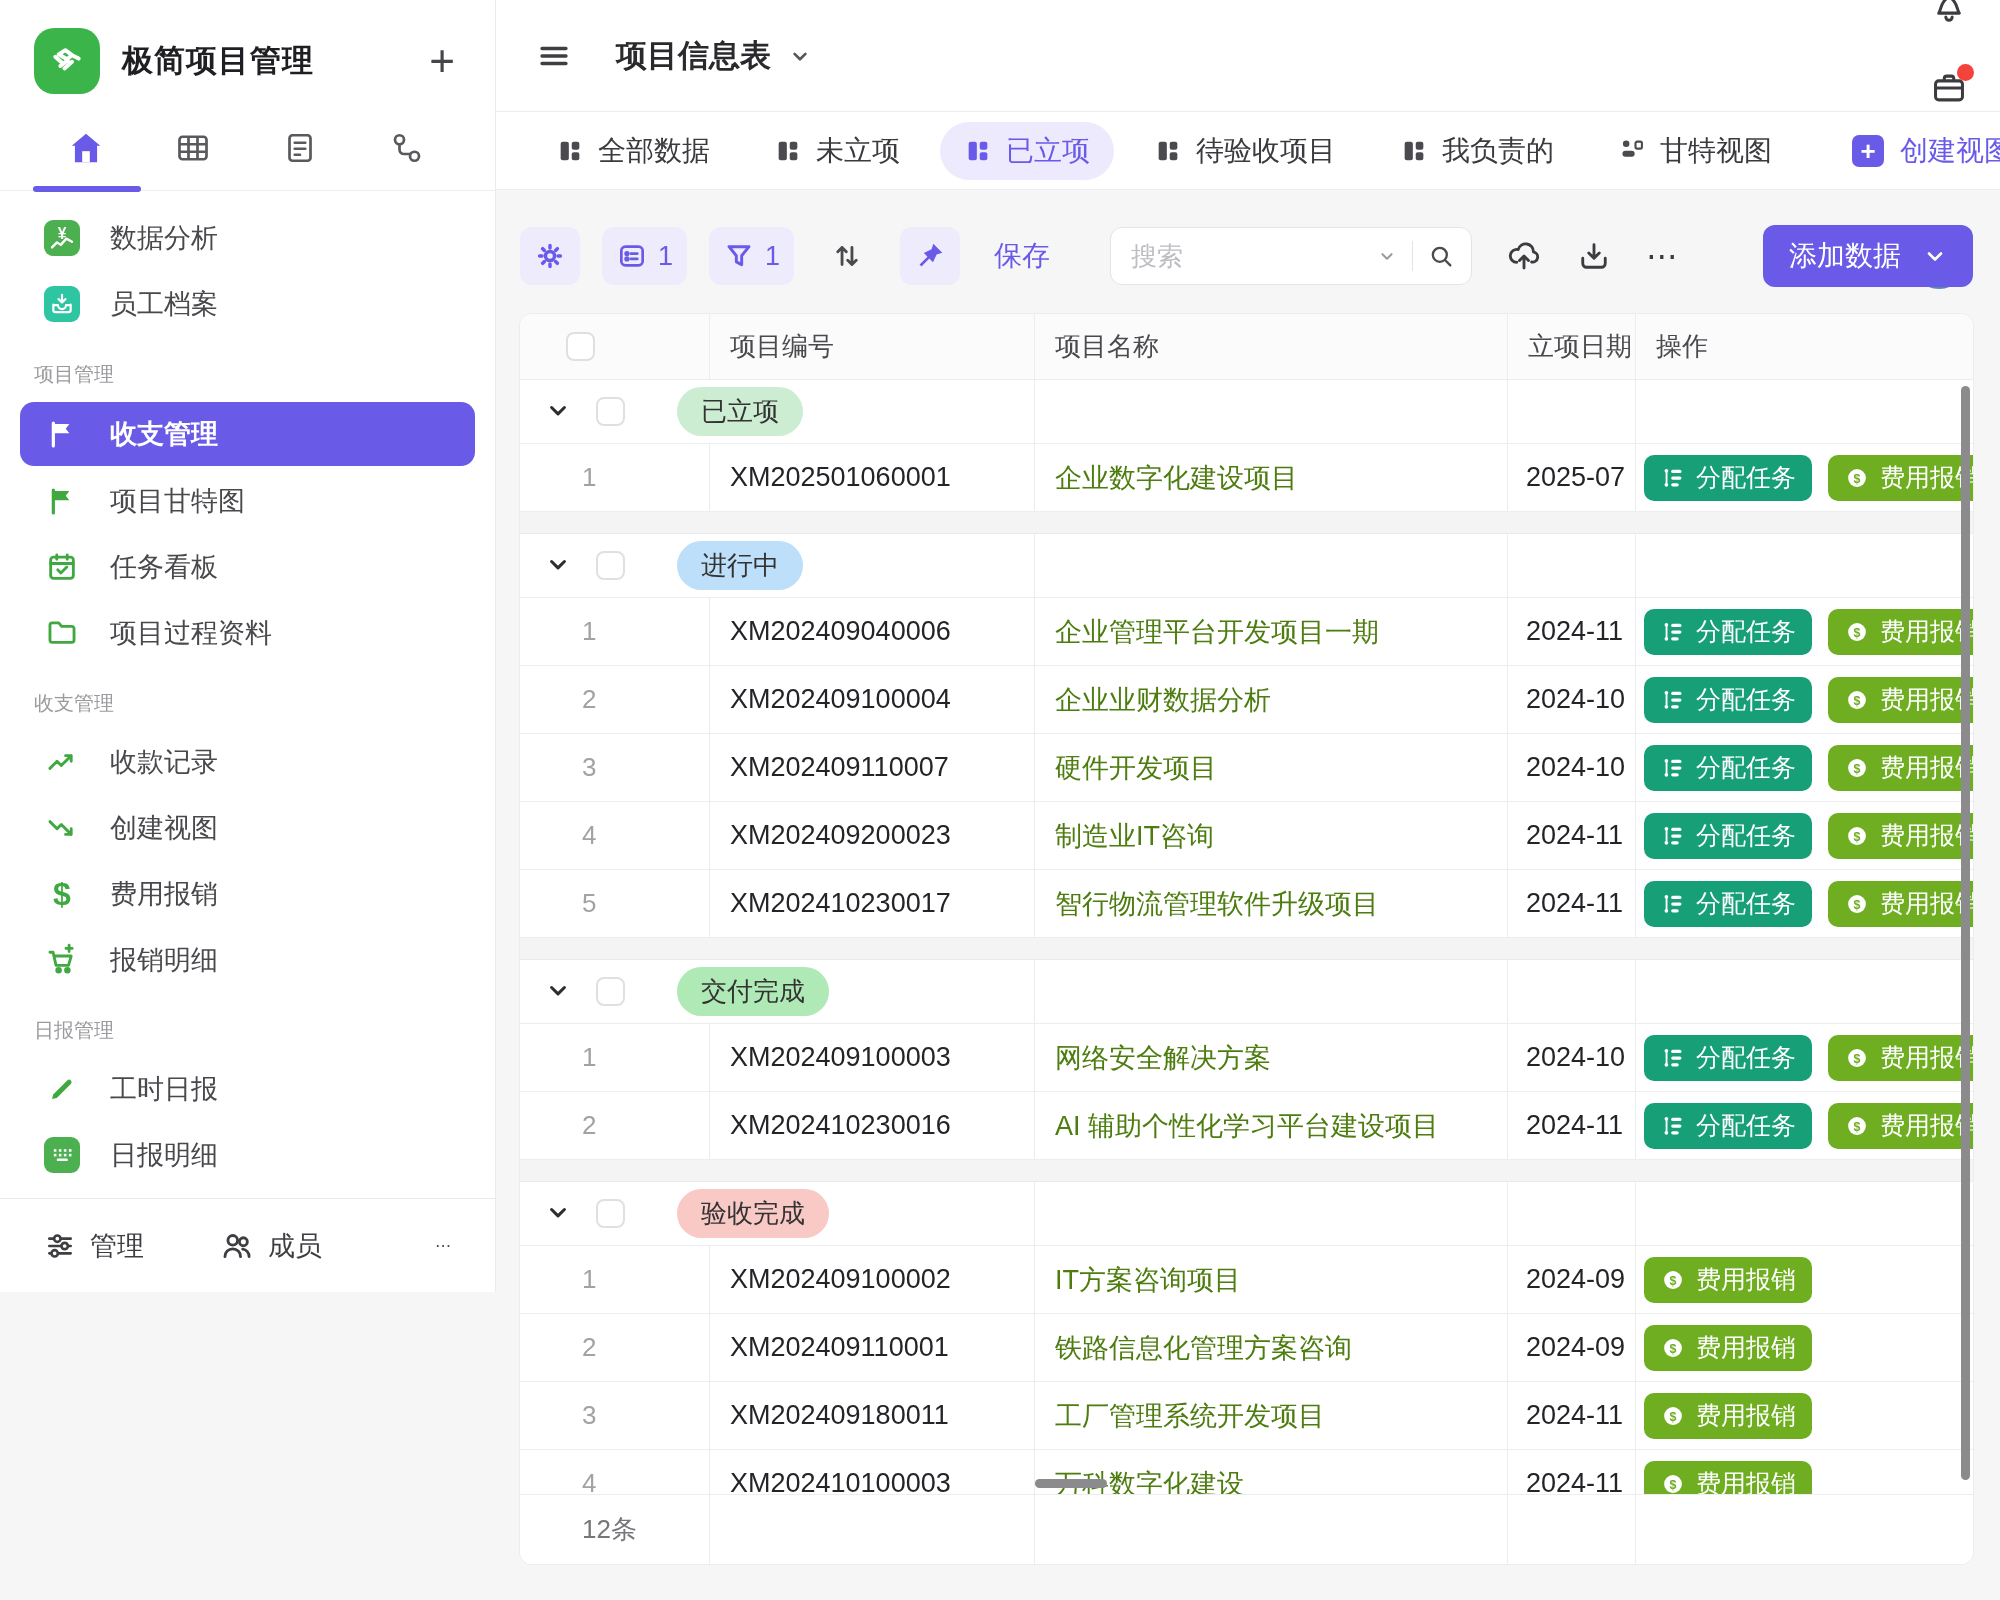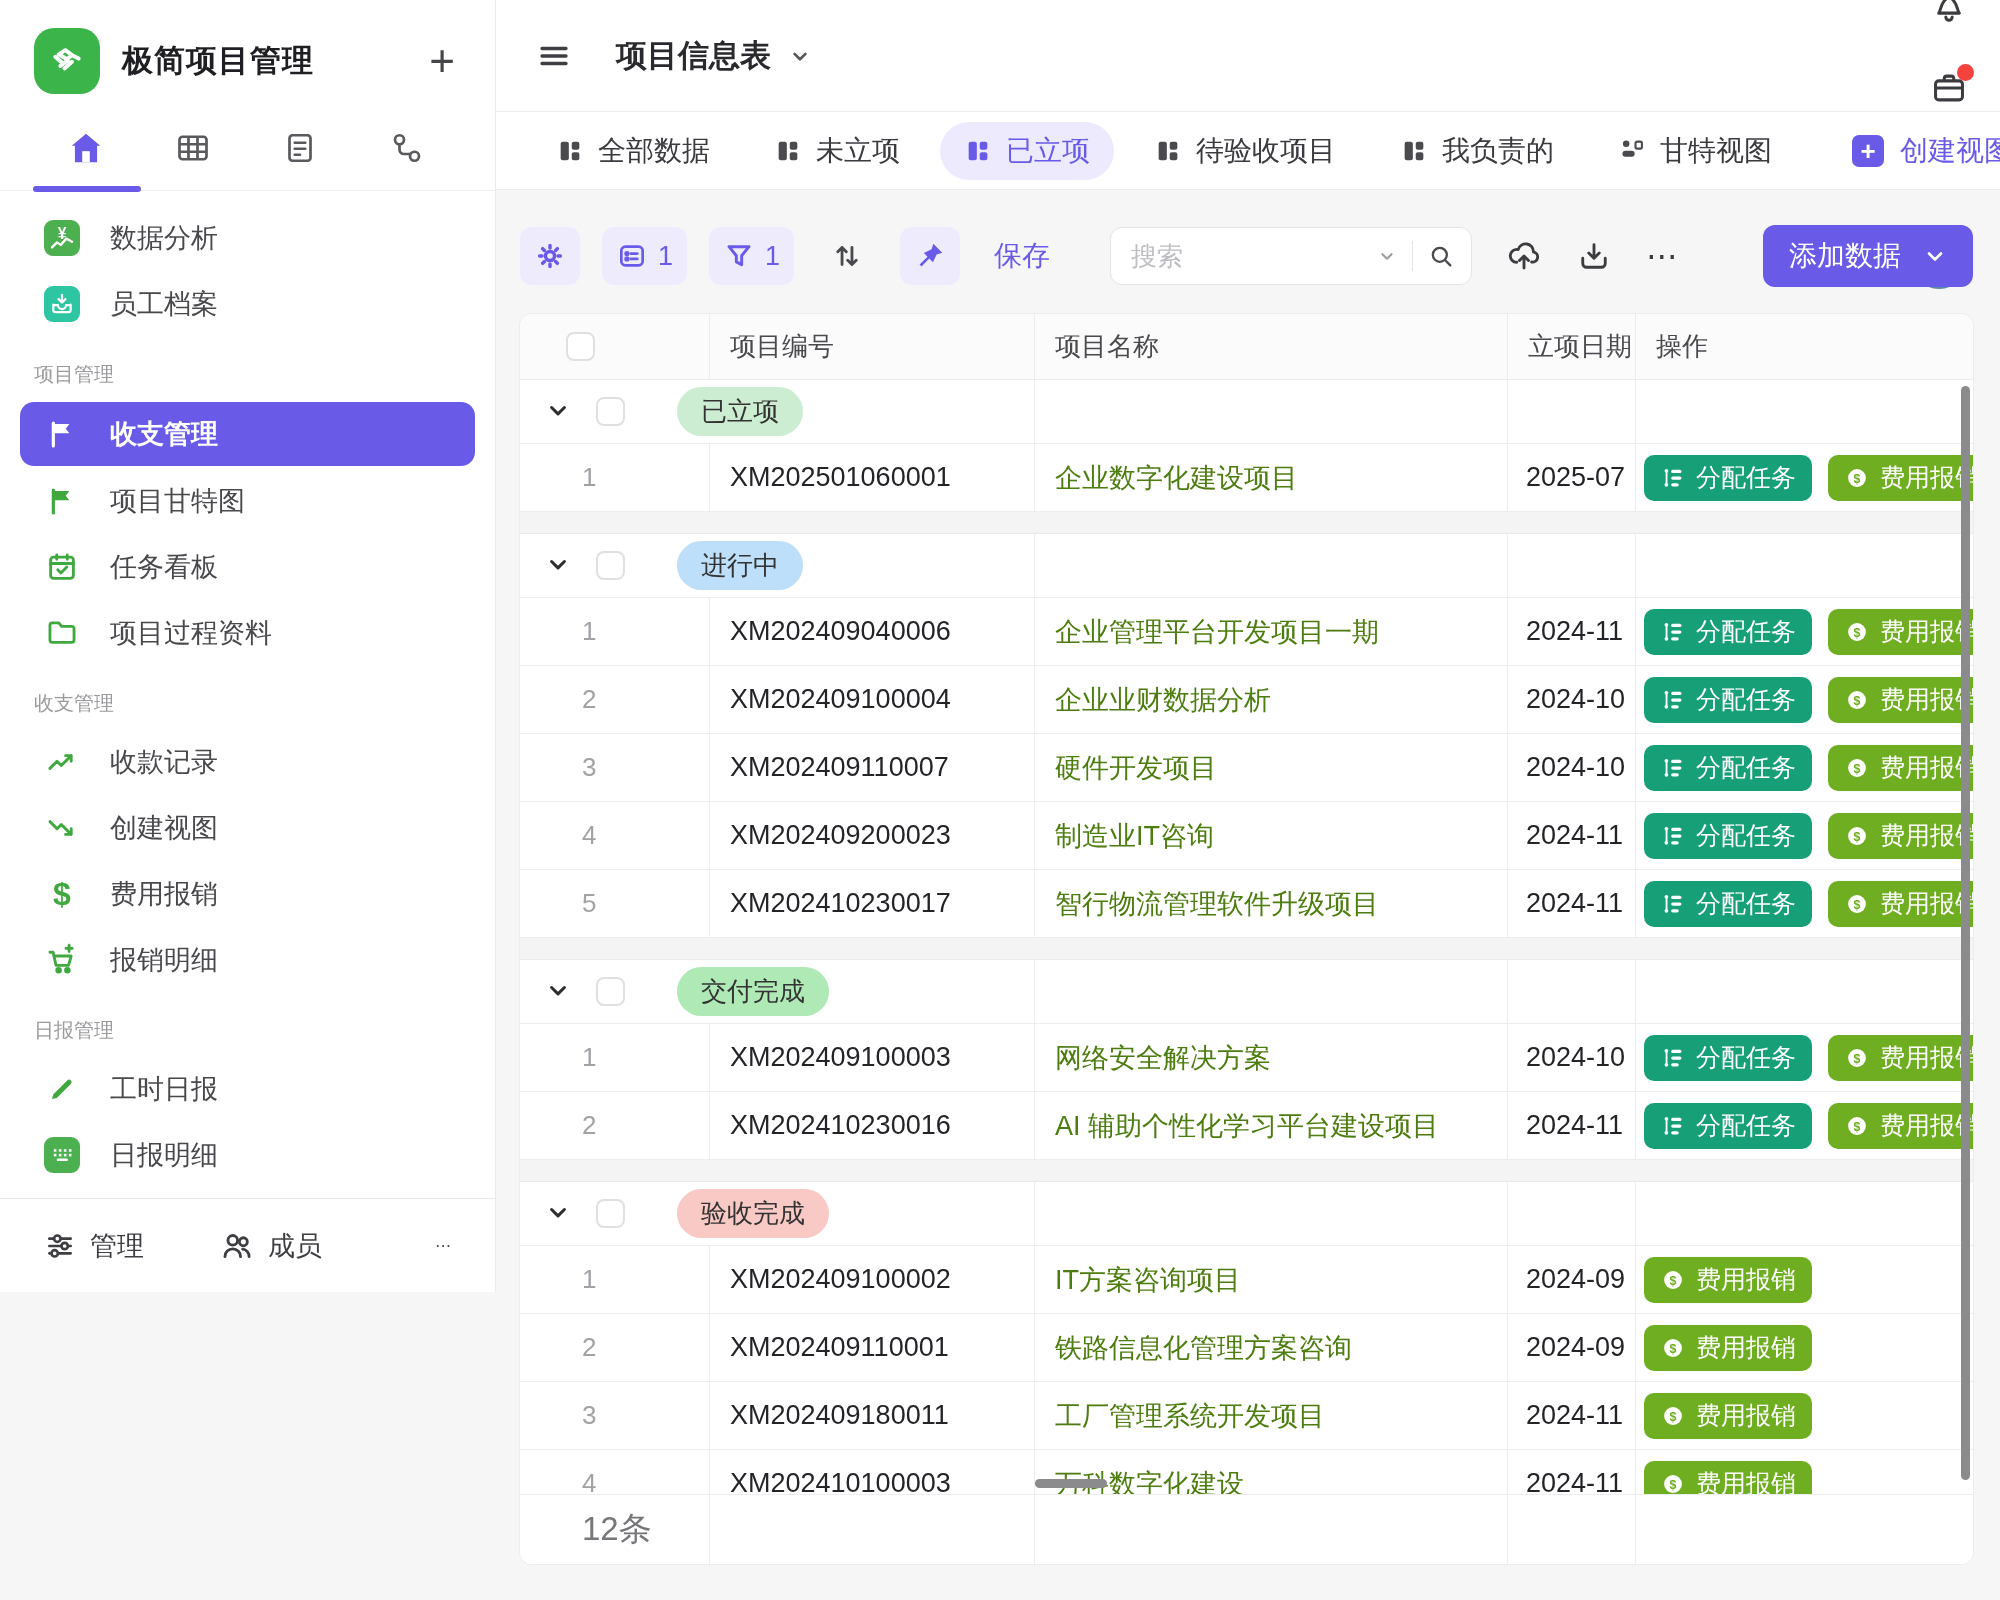--- a/index.html
+++ b/index.html
@@ -122,21 +122,21 @@
   .c-code { padding-left:20px; font-size:27px; color:#242428; }
   .c-name { padding-left:20px; font-size:27px; color:#4d7c0f; }
   .c-date { padding-left:18px; font-size:27px; color:#242428; }
   .c-act { padding-left:8px; gap:16px; }
   .abtn { height:46px; border:none; border-radius:10px; display:flex; align-items:center;
     gap:10px; padding:0 16px; color:#fff; font-size:25px; cursor:pointer; white-space:nowrap;
     font-family:inherit; flex-shrink:0; }
   .spacer { height:22px; background:#F4F4F5; border-bottom:1px solid #EAEAEB; }
   .tfoot { height:70px; border-top:1px solid #EDEDEF; background:#fff; position:absolute;
     left:0; right:0; bottom:0; }
-  .tf-count { padding-left:62px; font-size:33px; color:#77777B; display:flex; align-items:center; }
+  .tf-count { padding-left:62px; font-size:26px; color:#77777B; display:flex; align-items:center; }
   .vscroll { position:absolute; right:3px; top:72px; width:9px; height:1094px;
     background:#8B8B8E; border-radius:5px; }
   .hscroll { position:absolute; left:515px; bottom:76px; width:72px; height:9px;
     background:#8B8B8E; border-radius:5px; }
 </style>
 </head>
 <body>
 
 <div class="sidebar">
   <div class="logo-row">

